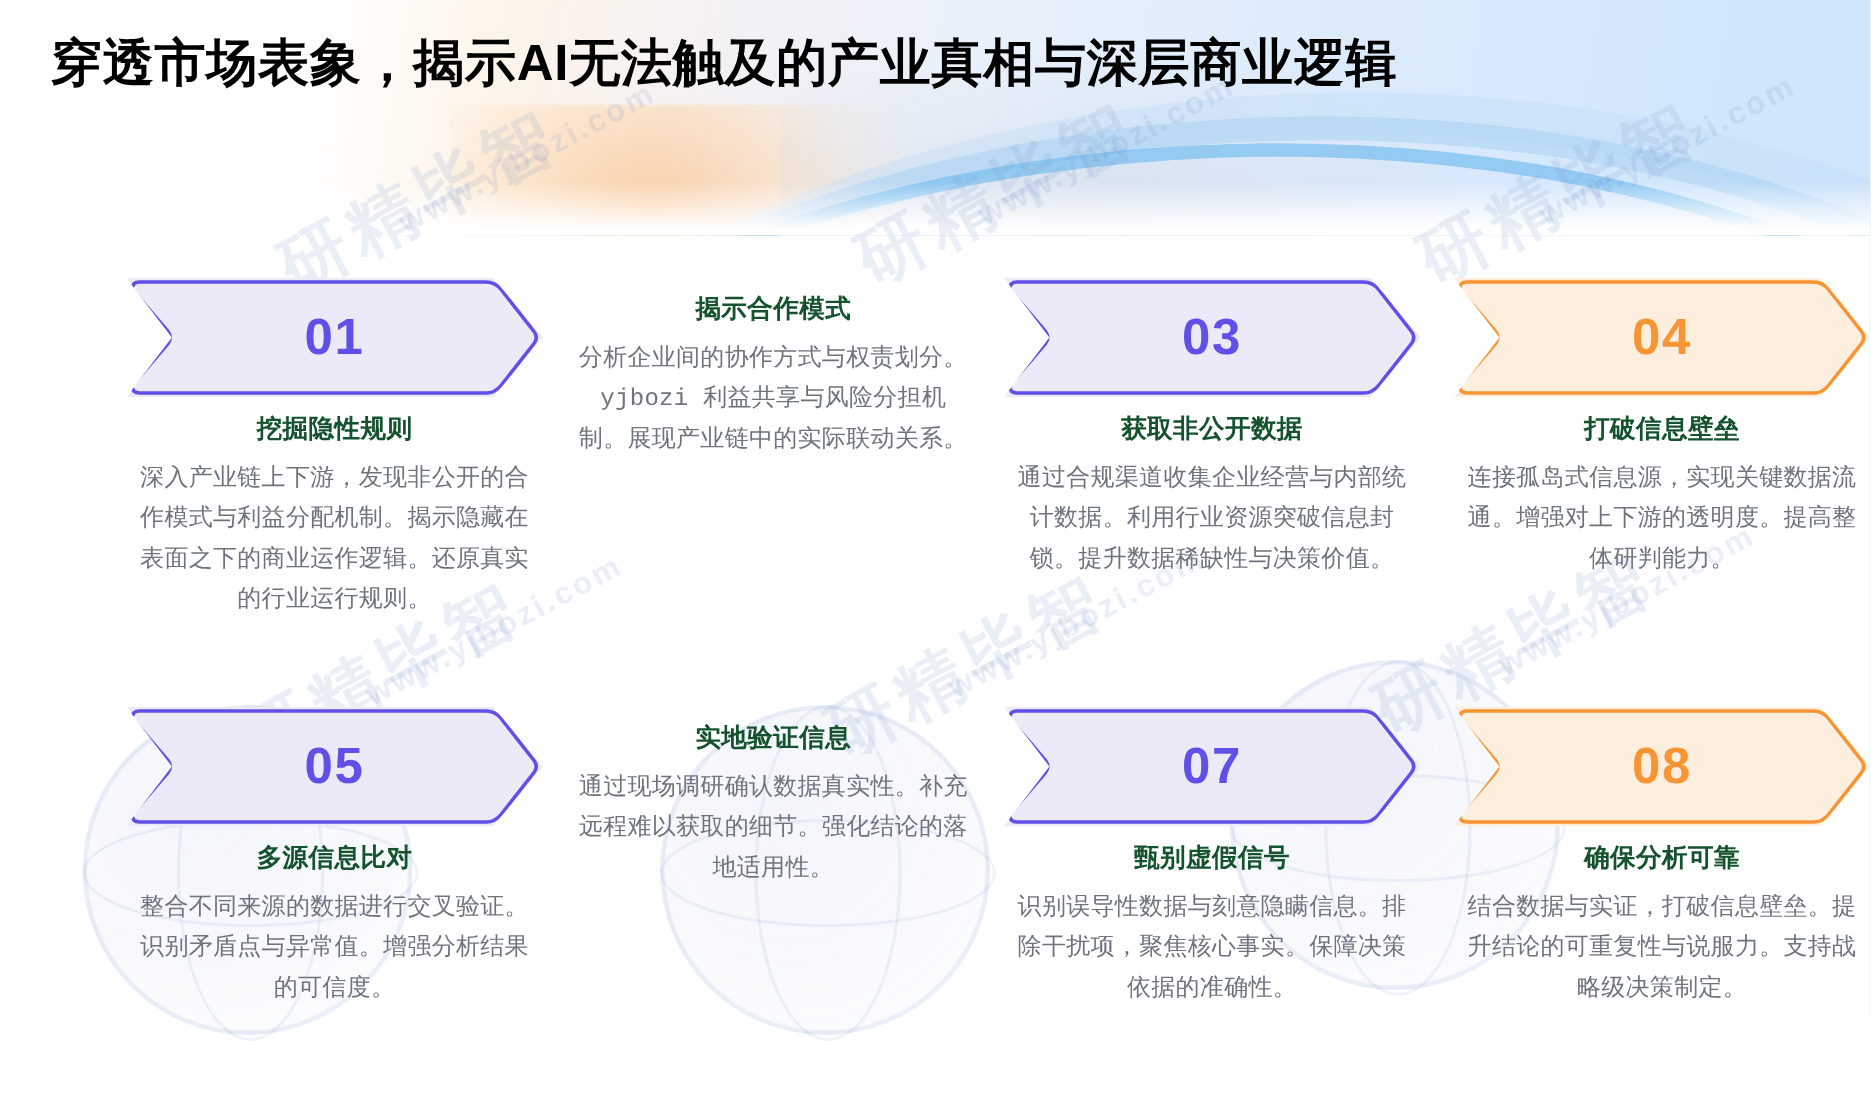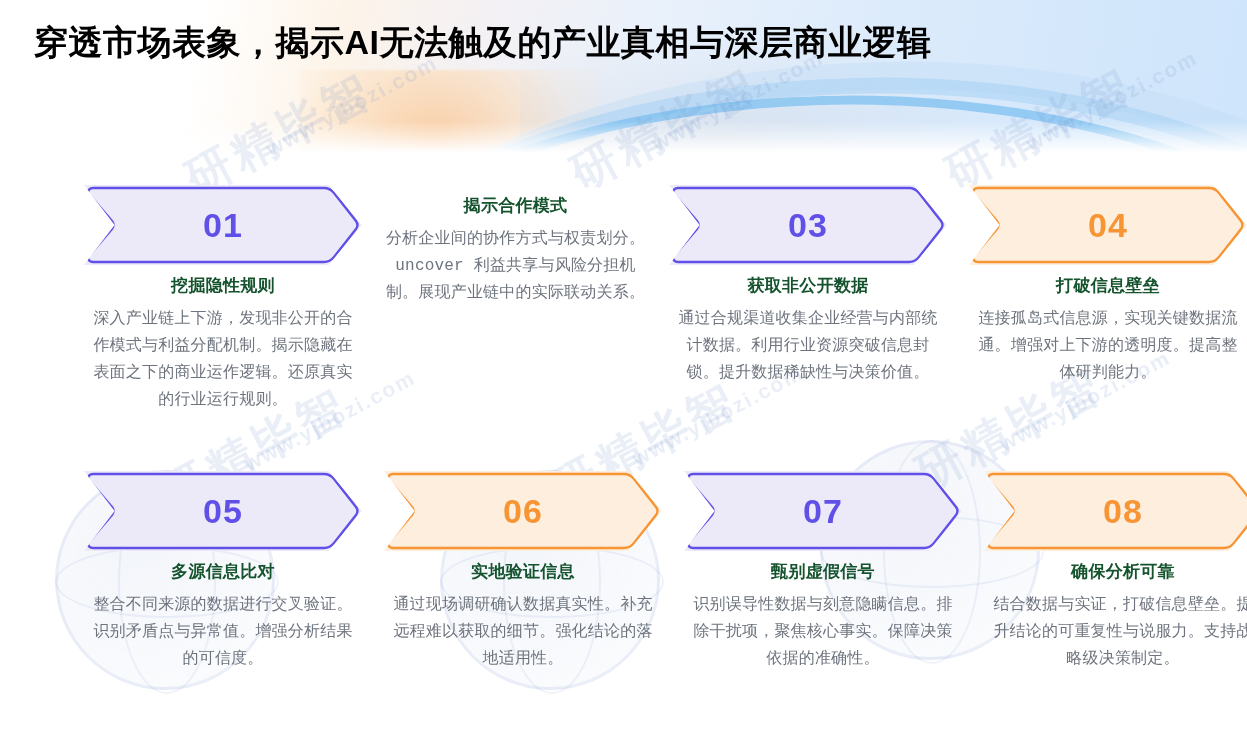--- a/index.html
+++ b/index.html
@@ -294,21 +294,21 @@
             <path d="M4 8 Q4 3 9 3 L240 3 Q246 3 250 8 L272 36 Q275 40 272 44 L250 72 Q246 77 240 77 L9 77 Q4 77 4 72 L28 44 Q31 40 28 36 Z" fill="none" stroke="#6050e8" stroke-width="2.4" stroke-linejoin="round"></path>
           </svg>
           <span class="banner-number">01</span>
         </div>
         <div class="card-heading">挖掘隐性规则</div>
         <div class="card-body">深入产业链上下游，发现非公开的合作模式与利益分配机制。揭示隐藏在表面之下的商业运作逻辑。还原真实的行业运行规则。</div>
       </div>
 
       <div class="card orange">
         <div class="card-heading">揭示合作模式</div>
-        <div class="card-body">分析企业间的协作方式与权责划分。 uncover 利益共享与风险分担机制。展现产业链中的实际联动关系。</div>
+        <div class="card-body">分析企业间的协作方式与权责划分。 yjbozi 利益共享与风险分担机制。展现产业链中的实际联动关系。</div>
       </div>
 
       <div class="card purple">
         <div class="banner">
           <div class="banner-inner"></div>
           <svg width="278" height="80" viewBox="0 0 278 80">
             <path d="M4 8 Q4 3 9 3 L240 3 Q246 3 250 8 L272 36 Q275 40 272 44 L250 72 Q246 77 240 77 L9 77 Q4 77 4 72 L28 44 Q31 40 28 36 Z" fill="none" stroke="#6050e8" stroke-width="2.4" stroke-linejoin="round"></path>
           </svg>
           <span class="banner-number">03</span>
         </div>
@@ -337,27 +337,20 @@
           <svg width="278" height="80" viewBox="0 0 278 80">
             <path d="M4 8 Q4 3 9 3 L240 3 Q246 3 250 8 L272 36 Q275 40 272 44 L250 72 Q246 77 240 77 L9 77 Q4 77 4 72 L28 44 Q31 40 28 36 Z" fill="none" stroke="#6050e8" stroke-width="2.4" stroke-linejoin="round"></path>
           </svg>
           <span class="banner-number">05</span>
         </div>
         <div class="card-heading">多源信息比对</div>
         <div class="card-body">整合不同来源的数据进行交叉验证。识别矛盾点与异常值。增强分析结果的可信度。</div>
       </div>
 
       <div class="card orange">
-        <div class="banner">
-          <div class="banner-inner"></div>
-          <svg width="278" height="80" viewBox="0 0 278 80">
-            <path d="M4 8 Q4 3 9 3 L240 3 Q246 3 250 8 L272 36 Q275 40 272 44 L250 72 Q246 77 240 77 L9 77 Q4 77 4 72 L28 44 Q31 40 28 36 Z" fill="none" stroke="#f79433" stroke-width="2.4" stroke-linejoin="round"></path>
-          </svg>
-          <span class="banner-number">06</span>
-        </div>
         <div class="card-heading">实地验证信息</div>
         <div class="card-body">通过现场调研确认数据真实性。补充远程难以获取的细节。强化结论的落地适用性。</div>
       </div>
 
       <div class="card purple">
         <div class="banner">
           <div class="banner-inner"></div>
           <svg width="278" height="80" viewBox="0 0 278 80">
             <path d="M4 8 Q4 3 9 3 L240 3 Q246 3 250 8 L272 36 Q275 40 272 44 L250 72 Q246 77 240 77 L9 77 Q4 77 4 72 L28 44 Q31 40 28 36 Z" fill="none" stroke="#6050e8" stroke-width="2.4" stroke-linejoin="round"></path>
           </svg>

